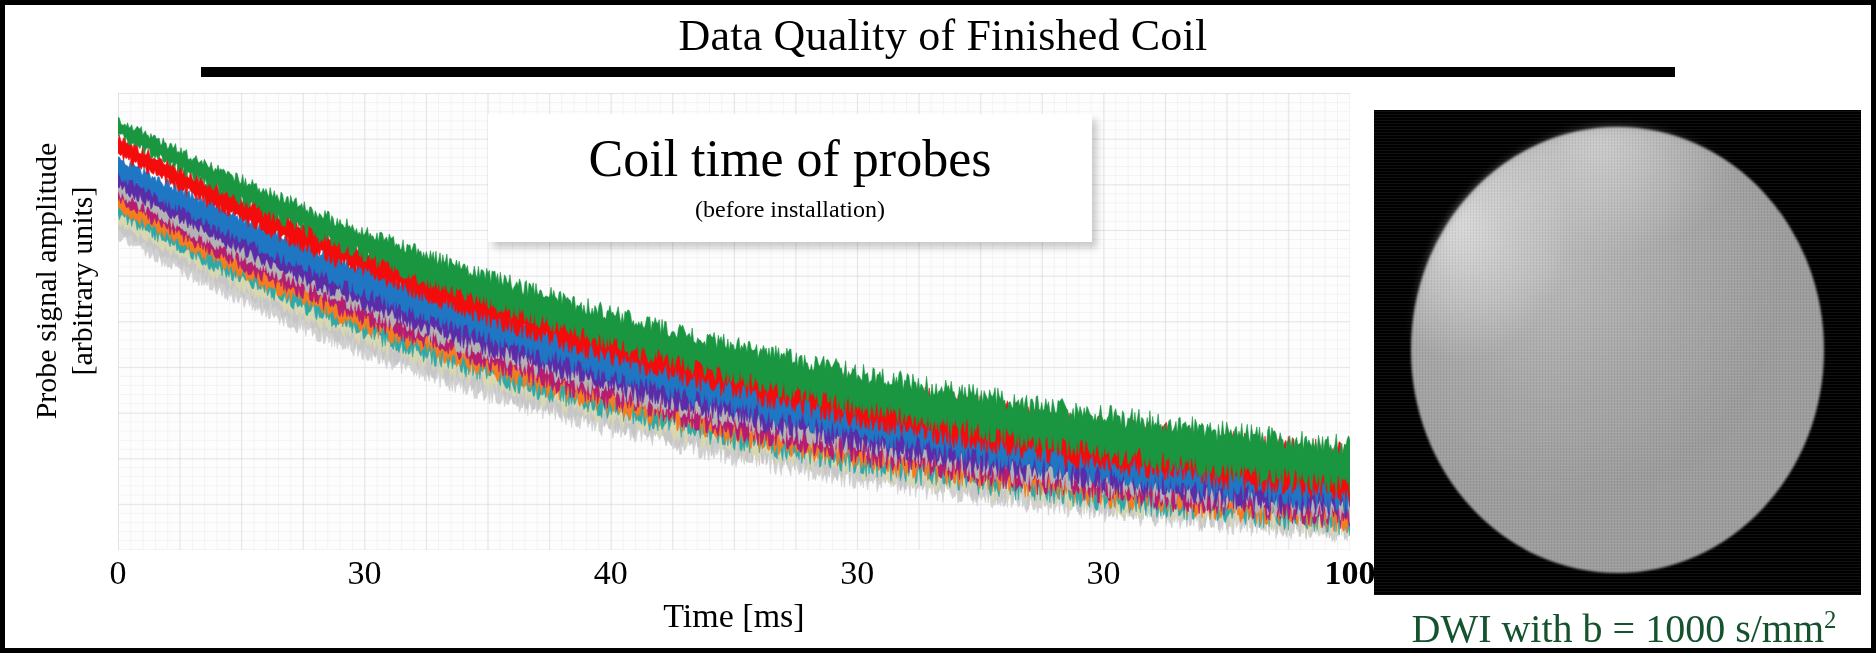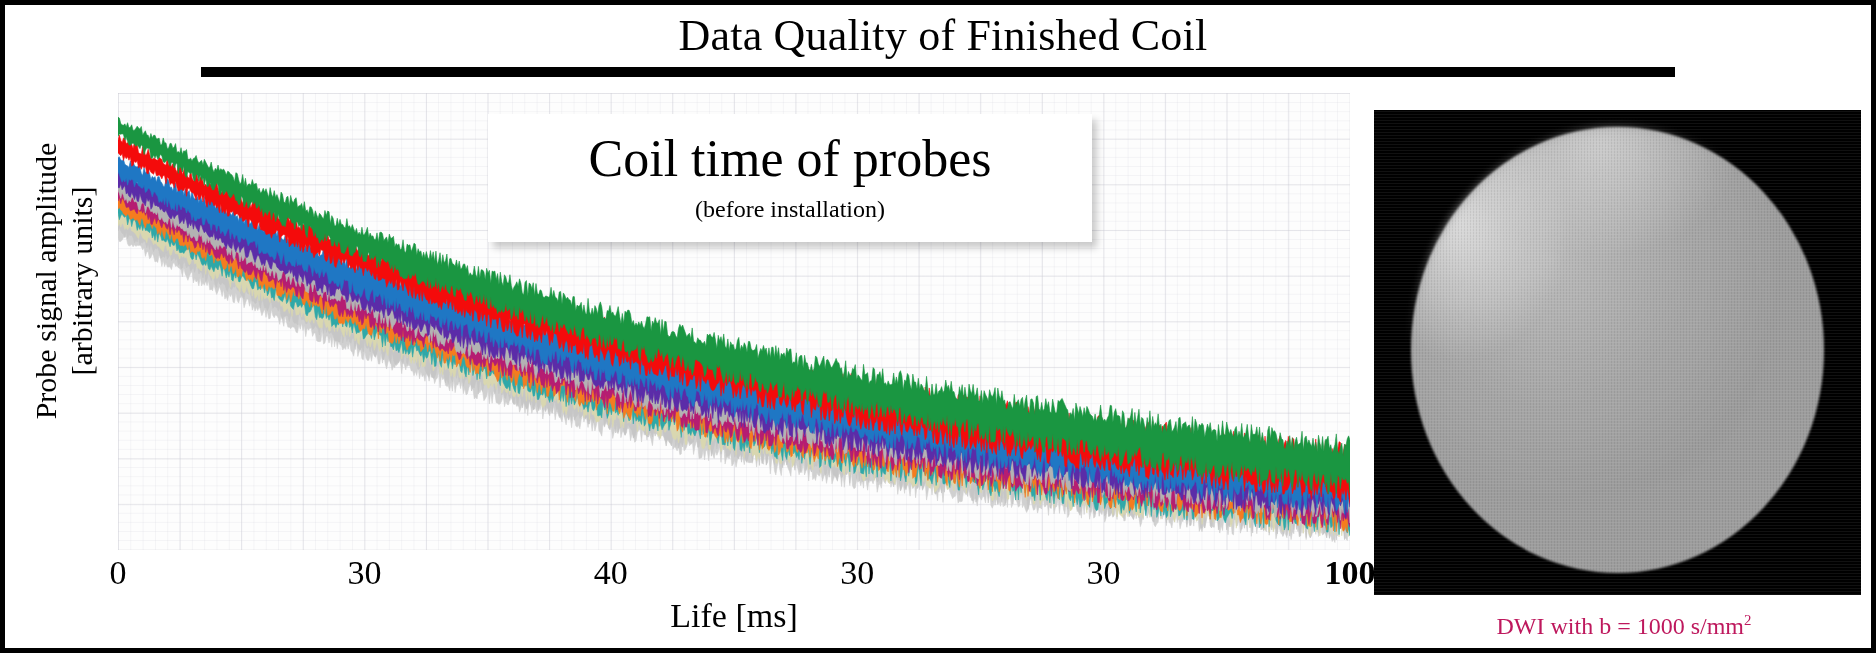--- a/index.html
+++ b/index.html
@@ -212,23 +212,23 @@
       repeating-linear-gradient(0deg, rgba(255,255,255,0.5) 0 1px, transparent 1px 3px),
       repeating-linear-gradient(90deg, rgba(0,0,0,0.5) 0 1px, transparent 1px 3px);
     pointer-events: none;
   }
   #mri-caption {
     position: absolute;
     left: 1369px;
     top: 592px;
     width: 500px;
     text-align: center;
-    font-size: 24px;
+    font-size: 40px;
     line-height: 46px;
-    color: #be185d;
+    color: #14532d;
     white-space: nowrap;
   }
   #mri-caption sup { font-size: 0.62em; vertical-align: super; }
 </style>
 </head>
 <body>
 
 <div id="figure">
 
   <div id="title">Data Quality of Finished Coil</div>
@@ -260,21 +260,21 @@
 
     <div id="x-ticks">
         <span class="xtick" style="left: 0%;">0</span>
         <span class="xtick" style="left: 20%;">30</span>
         <span class="xtick" style="left: 40%; text-align: center;">40</span>
         <span class="xtick" style="left: 60%;">30</span>
         <span class="xtick" style="left: 80%;">30</span>
         <span class="xtick" style="left: 100%; font-weight: bold;">100</span>
       </div>
 
-    <div id="x-axis-label">Life [ms]</div>
+    <div id="x-axis-label">Time [ms]</div>
 
     <div id="callout">
       <div id="callout-title">Coil time of probes</div>
       <div id="callout-sub">(before installation)</div>
     </div>
 
   </div>
 
   <div id="mri-panel">
     <div id="mri-image">

